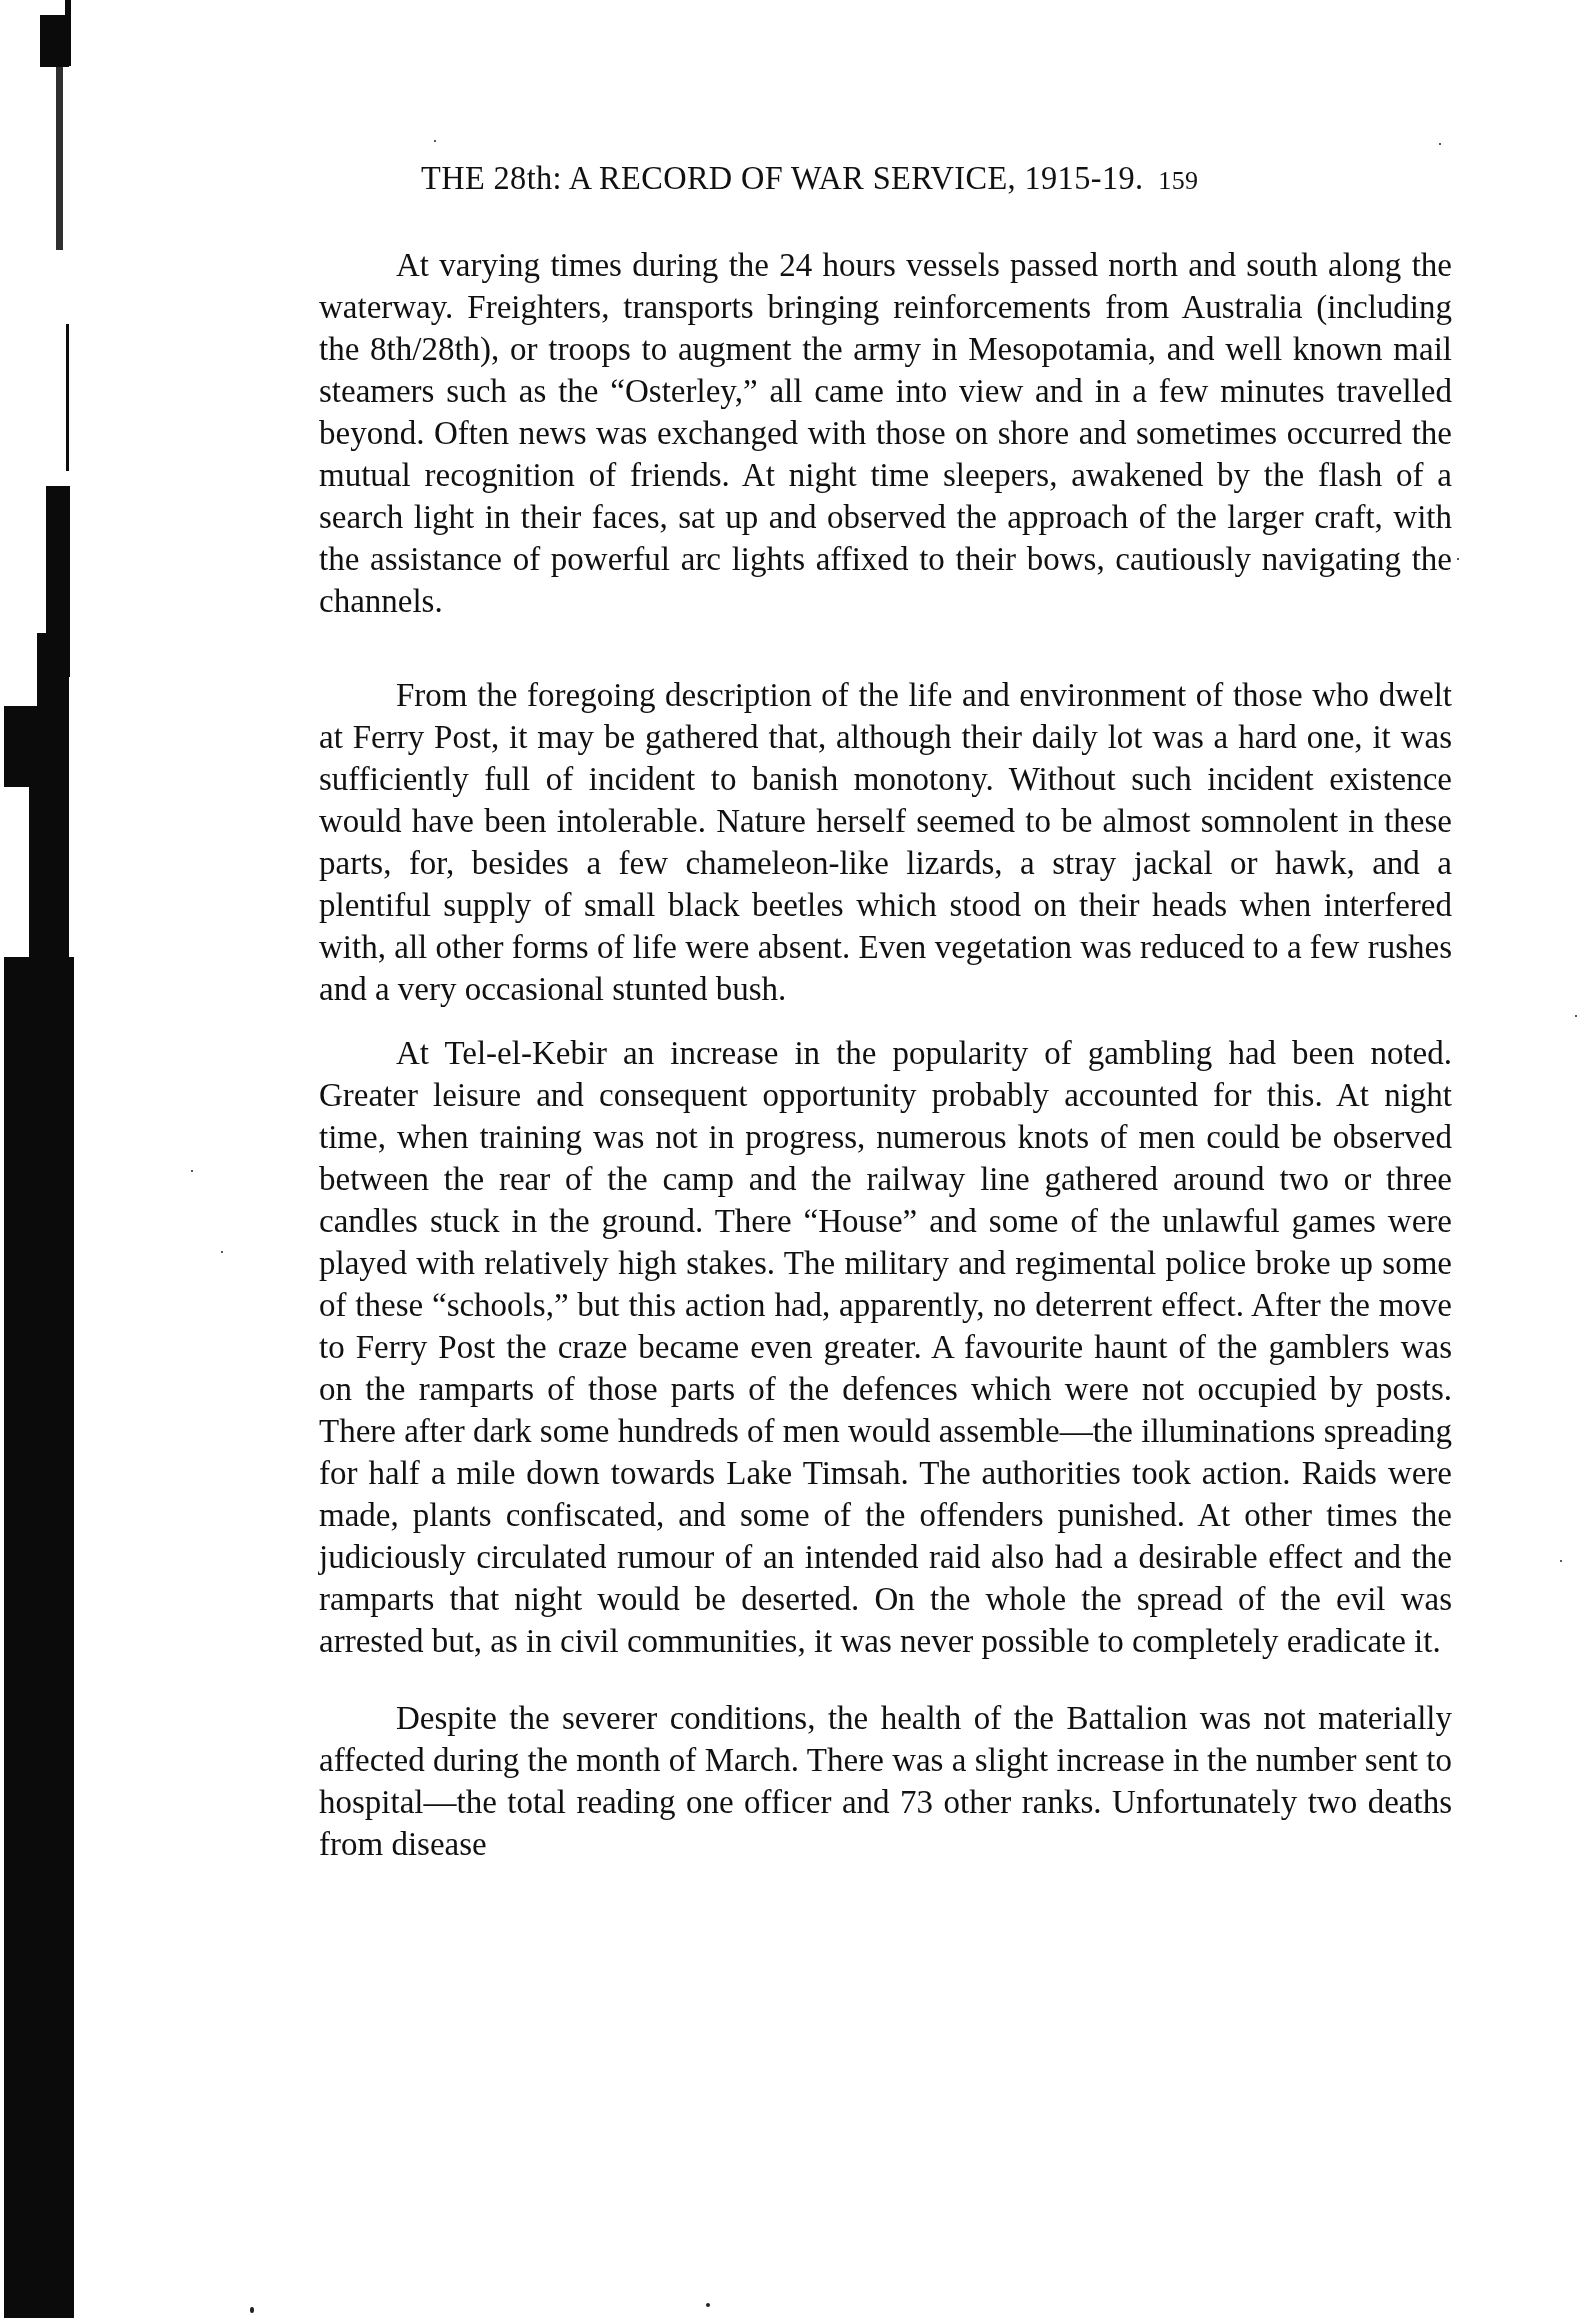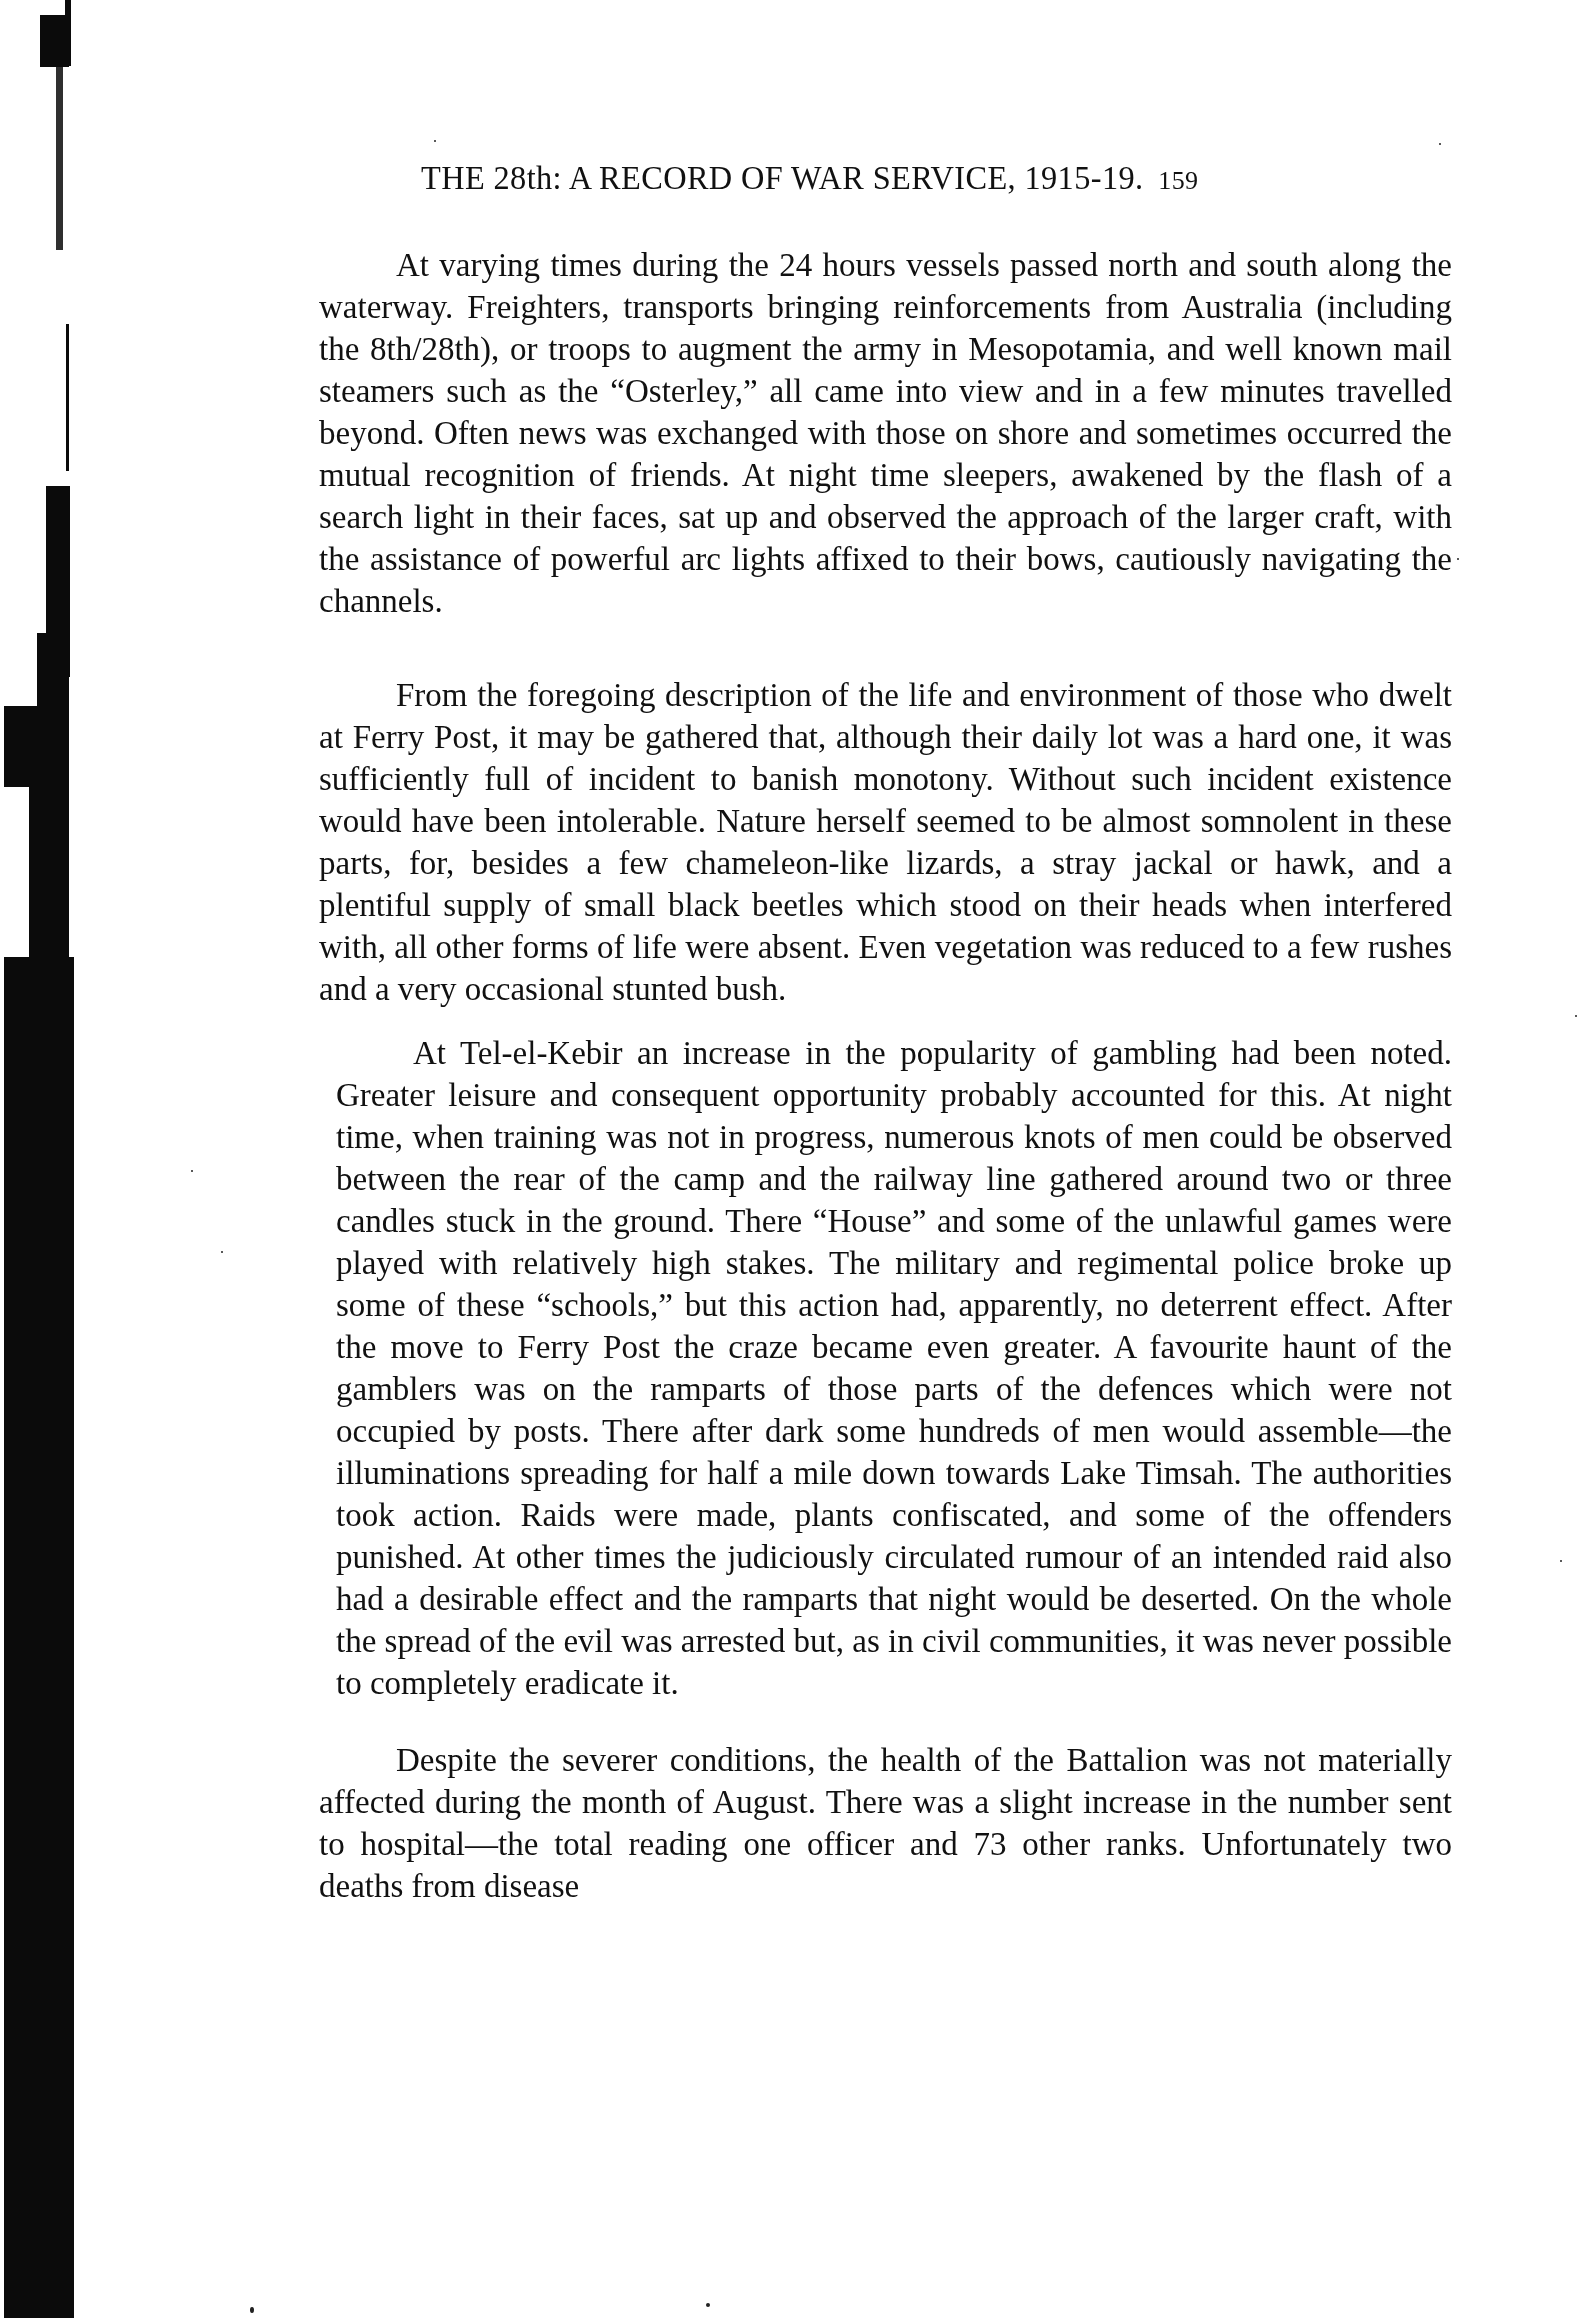--- a/index.html
+++ b/index.html
@@ -55,21 +55,21 @@
       text-align: justify;
       hyphens: manual;
     }
     .body-text p {
       margin: 0;
       text-indent: 77px;
       font-family: Liberation Serif, serif;
     }
     .body-text p.p1 { margin-bottom: 0; }
     .body-text p + p { margin-top: 52px; }
-    .body-text p.tight { margin-top: 22px; margin-left: 17px; }
+    .body-text p.tight { margin-top: 22px; }
     .body-text p.last-para { margin-top: 35px; }
     .specks span {
       position: absolute;
       background: #222;
       width: 2.2px;
       height: 2.2px;
       border-radius: 50%;
     }
   </style>
 </head>
@@ -89,21 +89,21 @@
 
 <div class="running-head">
   <span class="title">THE 28th: A RECORD OF WAR SERVICE, 1915-19.</span>
   <span class="page-number">159</span>
 </div>
 
 <div class="body-text">
   <p class="p1">At varying times during the 24 hours vessels passed north and south along the waterway.  Freighters, transports bringing reinforce­ments from Australia (including the 8th/28th), or troops to augment the army in Mesopotamia, and well known mail steamers such as the “Osterley,” all came into view and in a few minutes travelled beyond.  Often news was exchanged with those on shore and some­times occurred the mutual recognition of friends.  At night time sleepers, awakened by the flash of a search light in their faces, sat up and observed the approach of the larger craft, with the assistance of powerful arc lights affixed to their bows, cautiously navigating the channels.</p>
   <p>From the foregoing description of the life and environment of those who dwelt at Ferry Post, it may be gathered that, although their daily lot was a hard one, it was sufficiently full of incident to banish monotony.  Without such incident existence would have been intolerable.  Nature herself seemed to be almost somnolent in these parts, for, besides a few chameleon-like lizards, a stray jackal or hawk, and a plentiful supply of small black beetles which stood on their heads when interfered with, all other forms of life were absent.  Even vegetation was reduced to a few rushes and a very occasional stunted bush.</p>
   <p class="tight">At Tel-el-Kebir an increase in the popularity of gambling had been noted.  Greater leisure and consequent opportunity probably accounted for this.  At night time, when training was not in pro­gress, numerous knots of men could be observed between the rear of the camp and the railway line gathered around two or three candles stuck in the ground.  There “House” and some of the unlawful games were played with relatively high stakes.  The military and regimental police broke up some of these “schools,” but this action had, appar­ently, no deterrent effect.  After the move to Ferry Post the craze became even greater.  A favourite haunt of the gamblers was on the ramparts of those parts of the defences which were not occupied by posts.  There after dark some hundreds of men would assemble—the illuminations spreading for half a mile down towards Lake Tim­sah.  The authorities took action.  Raids were made, plants con­fiscated, and some of the offenders punished.  At other times the judiciously circulated rumour of an intended raid also had a desir­able effect and the ramparts that night would be deserted.  On the whole the spread of the evil was arrested but, as in civil communities, it was never possible to completely eradicate it.</p>
-  <p class="last-para">Despite the severer conditions, the health of the Battalion was not materially affected during the month of August.  There was a slight increase in the number sent to hospital—the total reading one officer and 73 other ranks.  Unfortunately two deaths from disease</p>
+  <p class="last-para">Despite the severer conditions, the health of the Battalion was not materially affected during the month of March.  There was a slight increase in the number sent to hospital—the total reading one officer and 73 other ranks.  Unfortunately two deaths from disease</p>
 </div>
 
 <div class="specks">
   <span style="left:434px; top:140px;"></span>
   <span style="left:1439px; top:143px;"></span>
   <span style="left:1457px; top:558px;"></span>
   <span style="left:191px; top:1170px;"></span>
   <span style="left:221px; top:1251px;"></span>
   <span style="left:706px; top:2303px; width:4.4px; height:4.4px;"></span>
   <span style="left:250px; top:2307px; width:3.7px; height:5.9px;"></span>

